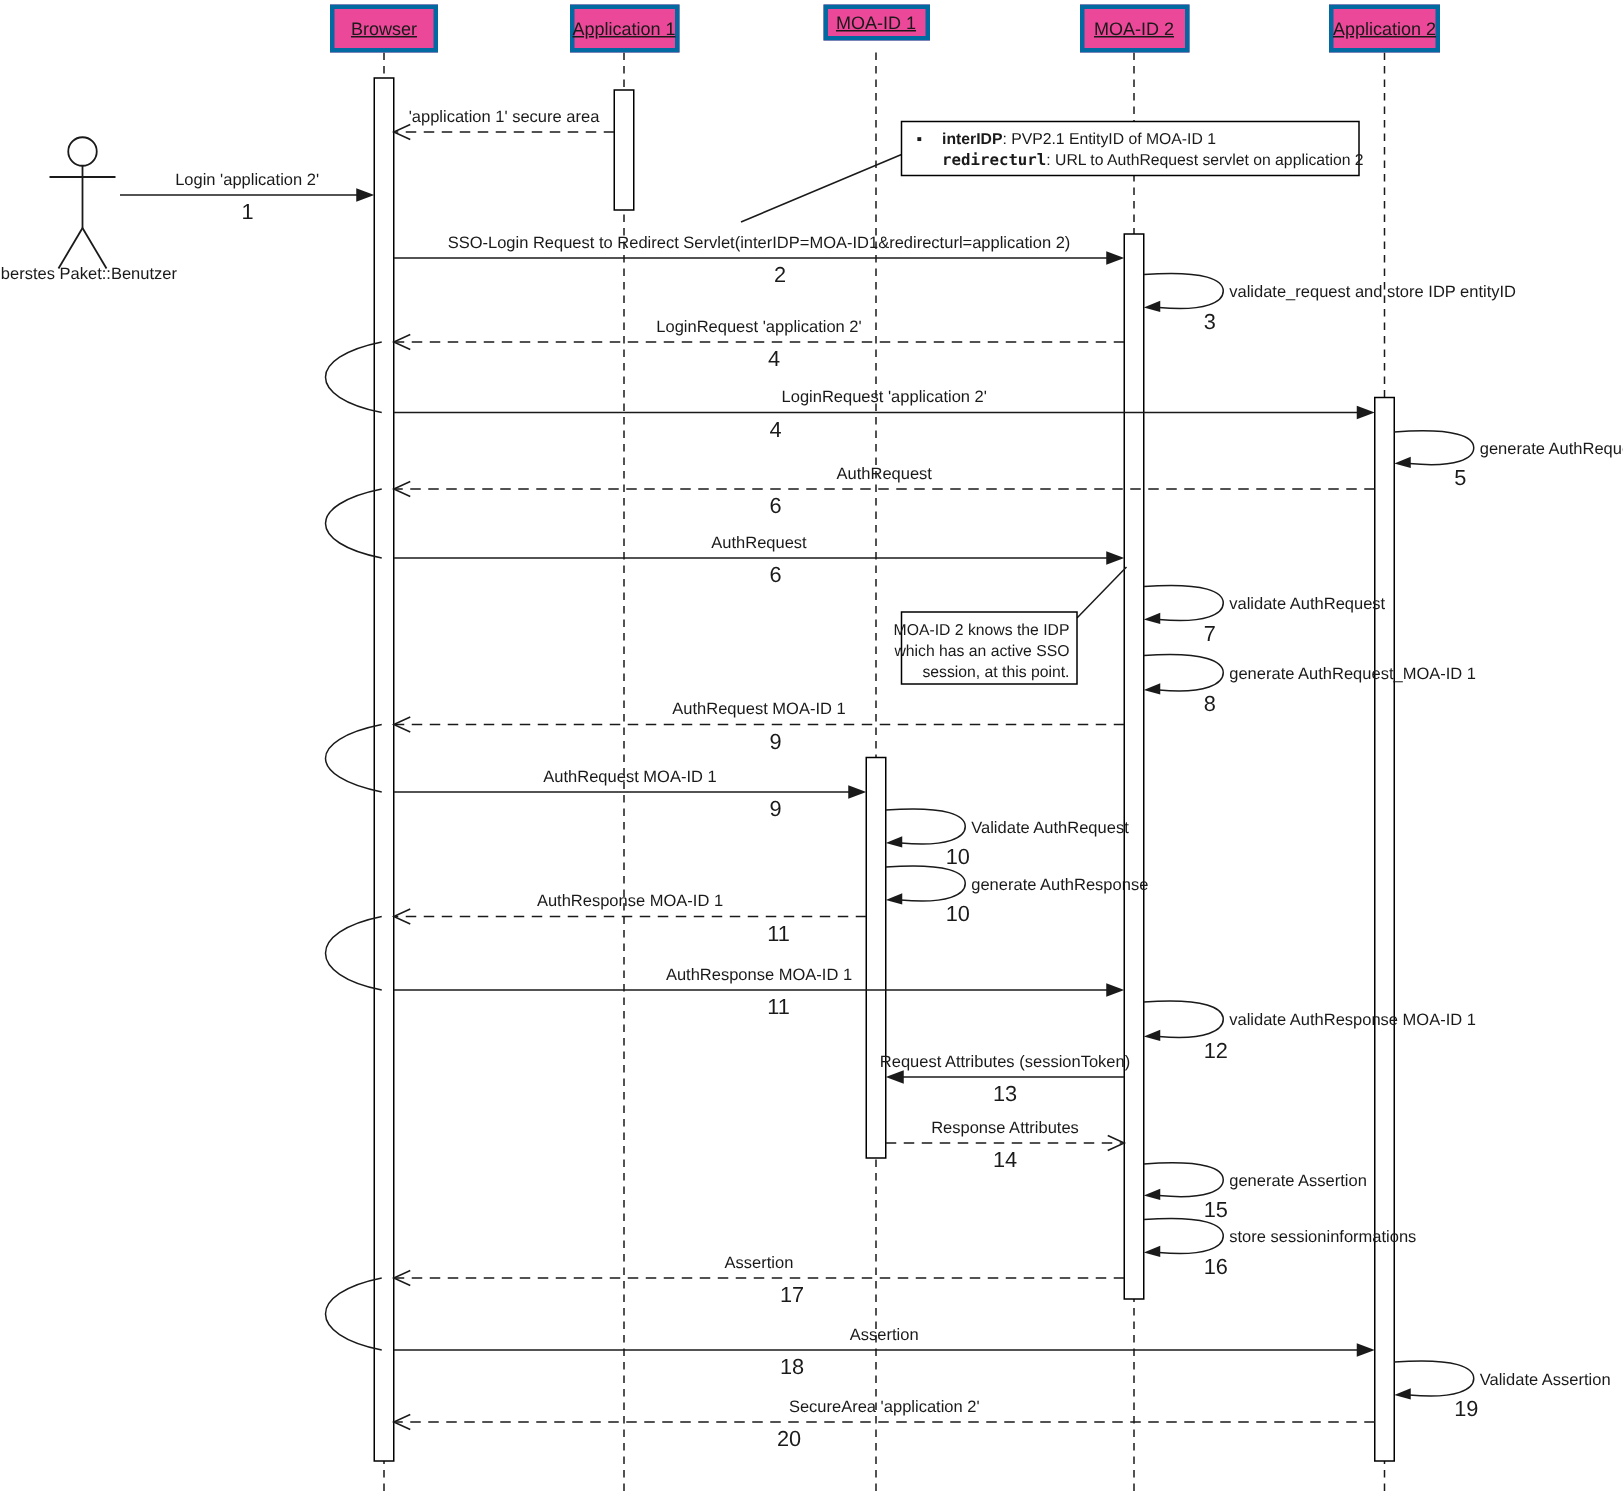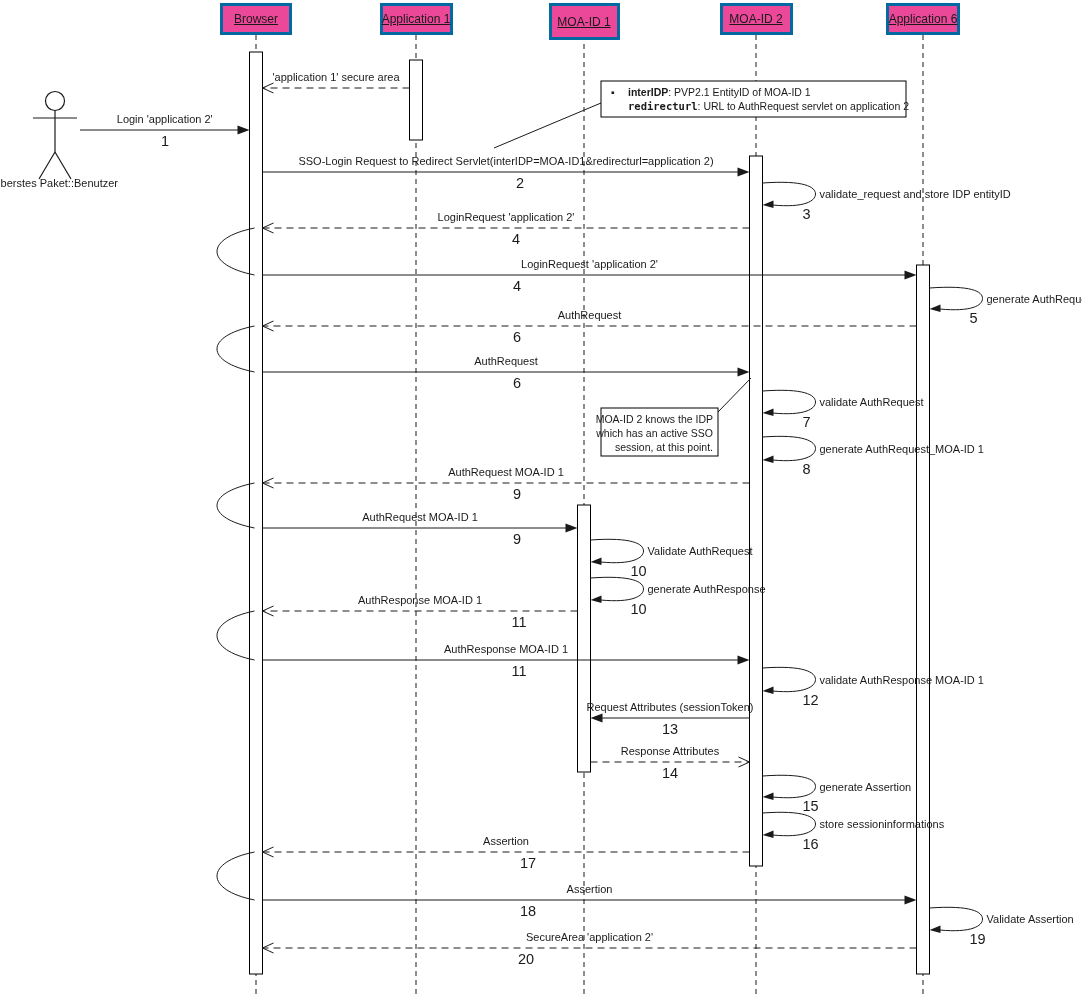--- a/index.html
+++ b/index.html
@@ -149,17 +149,17 @@
       <text x="628" y="96" class="note-text"><tspan font-weight="bold">interIDP</tspan><tspan>: PVP2.1 EntityID of MOA-ID 1</tspan></text>
       <text x="628" y="110" class="note-text"><tspan font-weight="bold" font-family="&quot;DejaVu Sans Mono&quot;, monospace">redirecturl</tspan><tspan>: URL to AuthRequest servlet on application 2</tspan></text>
       <line x1="718" y1="412" x2="751" y2="378" stroke="#1a1a1a"></line>
       <rect x="601" y="408" width="117" height="48" fill="#fff" stroke="#000000"></rect>
       <text x="713" y="423" class="note-text" text-anchor="end">MOA-ID 2 knows the IDP</text>
       <text x="713" y="437" class="note-text" text-anchor="end">which has an active SSO</text>
       <text x="713" y="451" class="note-text" text-anchor="end">session, at this point.</text>
     </svg>
   <div class="lifeline-head" id="head-0" style="left: 220px; top: 3px; width: 72px; height: 32px;">Browser</div>
   <div class="lifeline-head" id="head-1" style="left: 379.5px; top: 3px; width: 73px; height: 32px;">Application 1</div>
-  <div class="lifeline-head" id="head-2" style="left: 548.5px; top: 3px; width: 71px; height: 37px;">MOA-ID 1</div>
+  <div class="lifeline-head" id="head-2" style="left: 548.5px; top: 3px; width: 71px; height: 24px;">MOA-ID 1</div>
   <div class="lifeline-head" id="head-3" style="left: 719.5px; top: 3px; width: 73px; height: 32px; text-align: center;">MOA-ID 2</div>
-  <div class="lifeline-head" id="head-4" style="left: 886px; top: 3px; width: 74px; height: 32px;">Application 6</div>
+  <div class="lifeline-head" id="head-4" style="left: 886px; top: 3px; width: 74px; height: 32px;">Application 2</div>
   <div class="actor-label" id="actor-label" style="left: 55px; top: 177px;">Oberstes Paket::Benutzer</div>
 </div>
 
 </body></html>

